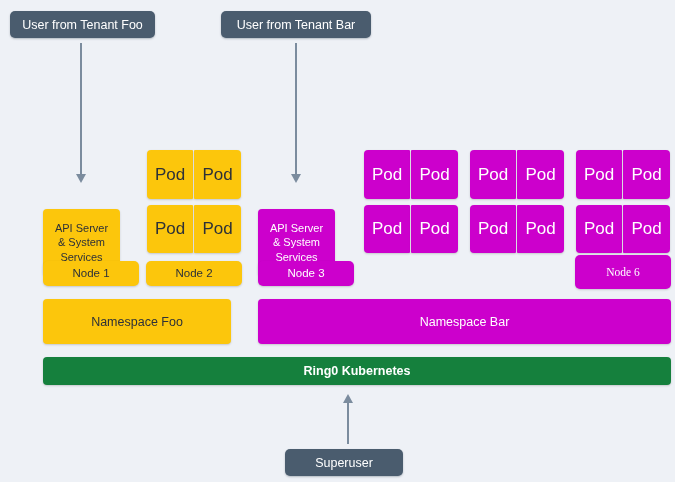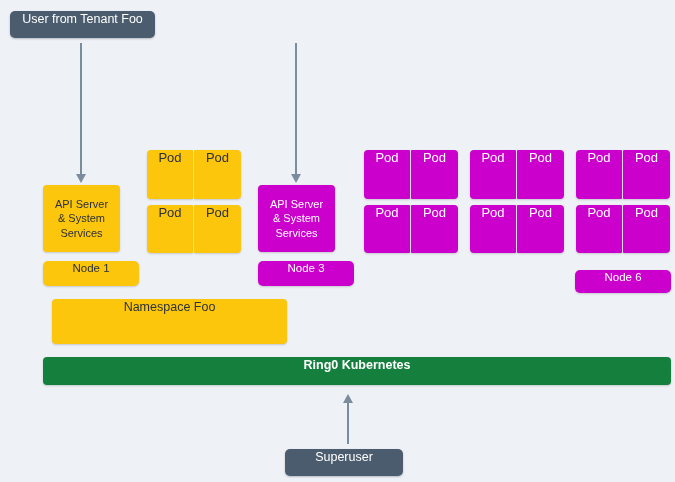--- a/index.html
+++ b/index.html
@@ -17,20 +17,21 @@
   #canvas {
     position: relative;
     width: 675px;
     height: 482px;
     background: #eef1f6;
   }
   .box {
     position: absolute;
     box-sizing: border-box;
     display: flex;
+    align-items: center;
     justify-content: center;
     text-align: center;
     line-height: 1.28;
   }
   
   .actor {
     background: #4a5c6e;
     color: #ffffff;
     border-radius: 5px;
     font-size: 12.5px;
@@ -45,29 +46,30 @@
   }
   
   .magenta {
     background: #cc00cc;
     color: #ffffff;
     border-radius: 4px;
     box-shadow: 0 1px 2px rgba(60,60,60,0.22);
   }
   
   .pod {
-    font-size: 13px;
+    font-size: 17px;
     border-radius: 4px;
   }
   .pod.left  { border-top-right-radius: 1px; border-bottom-right-radius: 1px; }
   .pod.right { border-top-left-radius: 1px;  border-bottom-left-radius: 1px;  }
   .apisrv {
     font-size: 11px;
     flex-direction: column;
     border-radius: 4px;
+    margin-top: 24px;
   }
   .apisrv span { display: block; }
   .node {
     font-size: 11.5px;
     border-radius: 5px;
   }
   .namespace {
     font-size: 12.5px;
     border-radius: 4px;
   }
@@ -98,20 +100,23 @@
 </style>
 </head>
 <body>
 
 <div id="canvas">
 
   <div class="box actor" style="left:10px; top:11px; width:145px; height:27px;">
     <span>User from Tenant Foo</span>
   </div>
 
+  <div class="box actor" style="left:221px; top:11px; width:150px; height:27px;">
+    <span>User from Tenant Bar</span>
+  </div>
 
   <div class="arrow-shaft" style="left:80px; top:43px; height:131px;"></div>
   <div class="arrow-head down" style="left:76px; top:174px;"></div>
 
   <div class="arrow-shaft" style="left:295px; top:43px; height:131px;"></div>
   <div class="arrow-head down" style="left:291px; top:174px;"></div>
 
   <div class="box yellow apisrv" style="left:43px; top:185px; width:77px; height:67px;">
     <span>API Server</span>
     <span>&amp; System</span>
@@ -173,35 +178,41 @@
     <span>Pod</span>
     </div>
   <div class="box magenta pod right" style="left:623px; top:205px; width:47px; height:48px;">
     <span>Pod</span>
     </div>
 
   <div class="box yellow node" style="left:43px; top:261px; width:96px; height:25px;">
     <span>Node 1</span>
     </div>
 
+  <div class="box yellow node" style="left:146px; top:261px; width:96px; height:25px;">
+    <span>Node 2</span>
+    </div>
 
   <div class="box magenta node" style="left:258px; top:261px; width:96px; height:25px;">
     <span>Node 3</span>
     </div>
 
 
 
-  <div class="box magenta node" style="left:575px; top:270px; width:96px; height:23px;">
+  <div class="box magenta node" style="left:575px; top:255px; width:96px; height:34px;font-family:Liberation Serif, serif;">
     <span>Node 6</span>
     </div>
 
-  <div class="box yellow namespace" style="left:52px; top:299px; width:235px; height:45px;">
+  <div class="box yellow namespace" style="left:43px; top:299px; width:188px; height:45px;">
     <span>Namespace Foo</span>
     </div>
 
+  <div class="box magenta namespace" style="left:258px; top:299px; width:413px; height:45px;">
+    <span>Namespace Bar</span>
+    </div>
 
   <div class="box ring0" style="left:43px; top:357px; width:628px; height:28px;">
     <span>Ring0 Kubernetes</span>
     </div>
 
   <div class="arrow-shaft" style="left:347px; top:403px; height:41px;"></div>
   <div class="arrow-head up" style="left:343px; top:394px;"></div>
 
   <div class="box actor" style="left:285px; top:449px; width:118px; height:27px;">
     <span>Superuser</span>

